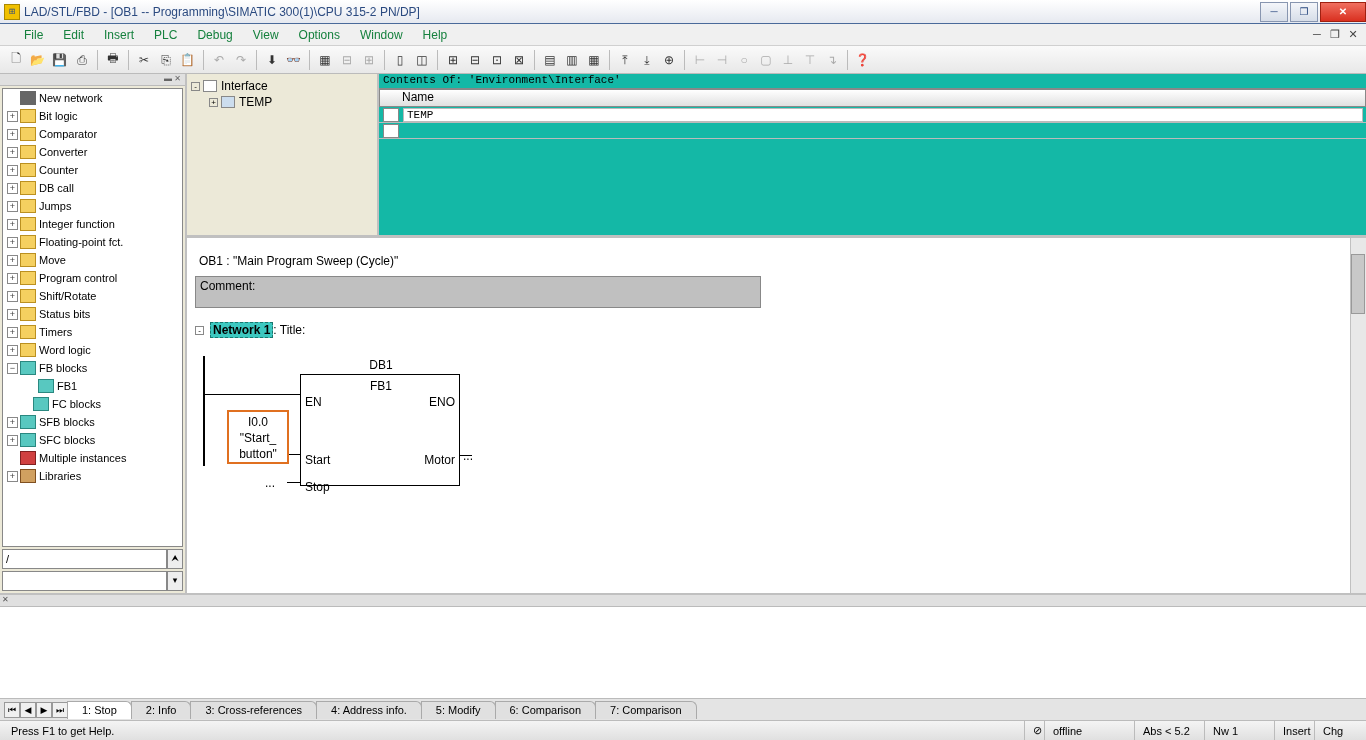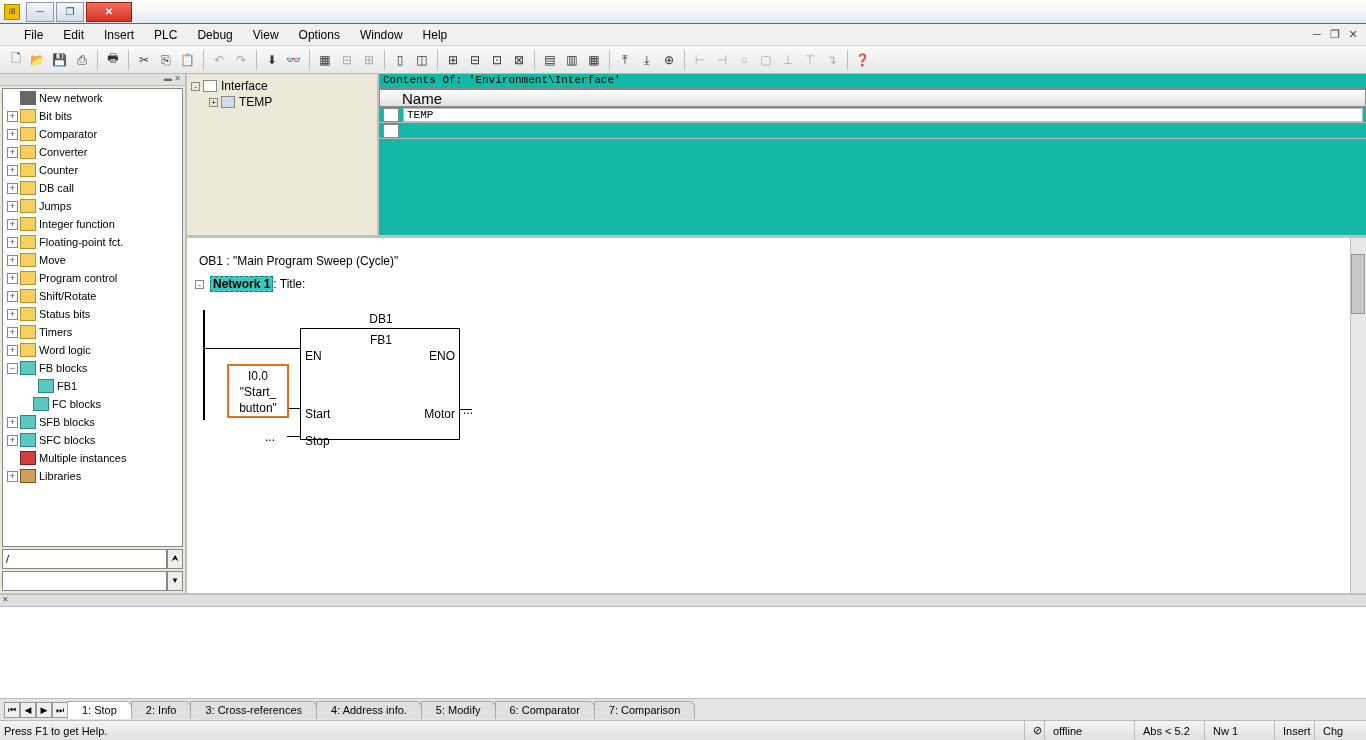--- a/index.html
+++ b/index.html
@@ -6,21 +6,21 @@
 body { background: #fff; overflow: hidden; font-size: 11px; width: 1366px; height: 740px; }
 
 .titlebar { height: 24px; background: linear-gradient(#fff, #e6e9f0); border-bottom: 1px solid #4a6a9a; display: flex; align-items: center; padding-left: 4px; color: #2b4a80; font-size: 12px; }
 .titlebar .icon { width: 16px; height: 16px; background: #f0c000; border: 1px solid #aa8800; margin-right: 4px; font-size: 8px; text-align: center; line-height: 14px; }
 .titlebar .title { flex: 1; }
 .titlebar .wbtns { display: flex; }
 .titlebar .wbtn { width: 28px; height: 20px; margin-left: 2px; border: 1px solid #8896b0; background: linear-gradient(#f4f6fa,#d6dde8); display: flex; align-items: center; justify-content: center; font-size: 10px; }
 .titlebar .wbtn.close { background: linear-gradient(#f07060,#d93020); color: #fff; border-color: #a02010; width: 46px; font-weight: bold; }
 
 .menubar { height: 22px; background: #f0f0f0; border-bottom: 1px solid #d0d0d0; display: flex; align-items: center; padding-left: 14px; }
-.menubar .menu { padding: 0 10px; font-size: 12px; color: #000000; cursor: default; }
+.menubar .menu { padding: 0 10px; font-size: 12px; color: #15803d; cursor: default; }
 .menubar .wctrl { margin-left: auto; display: flex; padding-right: 4px; }
 .menubar .wctrl span { width: 18px; text-align: center; font-size: 11px; color: #444; }
 
 .toolbar { height: 28px; background: linear-gradient(#fafafa,#e8e8e8); border-bottom: 1px solid #bbb; display: flex; align-items: center; padding-left: 6px; gap: 2px; }
 .toolbar .tb { width: 20px; height: 20px; display: flex; align-items: center; justify-content: center; font-size: 12px; color: #333; border: 1px solid transparent; }
 .toolbar .sep { width: 1px; height: 20px; background: #bbb; margin: 0 3px; }
 .toolbar .tb.dim { color: #aaa; }
 
 .main { display: flex; flex-direction: column; height: calc(100% - 24px - 22px - 28px - 20px); }
 .upper { display: flex; height: 530px; }
@@ -49,21 +49,21 @@
 .sidebar .tabs .tab .ticon { width: 12px; height: 12px; border: 1px solid #888; background: #ddd; }
 
 .rpane { flex: 1; display: flex; flex-direction: column; }
 .interface-row { height: 164px; display: flex; border-bottom: 3px solid #c0c0c0; background: #ece9d8; }
 .interface-tree { width: 192px; border-right: 2px solid #c0c0c0; background: #ece9d8; padding: 4px; font-family: "Courier New", monospace; font-size: 12px; }
 .interface-tree .ir { display: flex; align-items: center; height: 16px; }
 .interface-tree .ir .exp { width: 9px; height: 9px; border: 1px solid #888; margin: 0 3px 0 0; font-size: 8px; line-height: 7px; text-align: center; }
 .interface-tree .ir .icn { width: 14px; height: 12px; border: 1px solid #888; background: #fff; margin-right: 4px; }
 .envtable { flex: 1; background: #14b8a6; display: flex; flex-direction: column; }
 .envtable .hdr { height: 15px; border-bottom: 1px solid #888; padding-left: 4px; font-family: "Courier New", monospace; font-size: 11px; }
-.envtable .cols { height: 18px; border: 1px solid #888; background: linear-gradient(#fff,#e0e0e0); padding-left: 22px; font-size: 15px; }
+.envtable .cols { height: 18px; border: 1px solid #888; background: linear-gradient(#fff,#e0e0e0); padding-left: 22px; font-size: 12px; }
 .envtable .datarow { height: 16px; display: flex; align-items: center; border-bottom: 1px solid #bbb; }
 .envtable .datarow .ric { width: 16px; height: 14px; border: 1px solid #888; background: #fff; margin: 0 4px; }
 .envtable .datarow .rtxt { font-family: "Courier New", monospace; font-size: 11px; background: #fff; border: 1px solid #bbb; flex: 1; padding-left: 3px; margin-right: 3px; }
 
 .editor { flex: 1; background: #fff; position: relative; overflow: auto; font-family: "Courier New", monospace; font-size: 12px; }
 .editor-inner { padding: 16px 8px; }
 .ob-title { margin-left: 4px; margin-bottom: 8px; }
 .comment-box { width: 566px; height: 32px; background: #c0c0c0; border: 1px solid #888; padding: 2px 4px; margin-bottom: 14px; }
 .network-line { display: flex; align-items: center; margin-bottom: 18px; }
 .network-line .exp { width: 9px; height: 9px; border: 1px solid #888; margin-right: 6px; font-size: 8px; line-height: 7px; text-align: center; }
@@ -93,32 +93,33 @@
 .output .xbar { height: 12px; background: #e0e0e0; font-size: 8px; padding-left: 2px; color: #555; border-bottom: 1px solid #bbb; }
 .output .body { flex: 1; position: relative; }
 .output .tabbar { height: 22px; background: #e4e4e4; display: flex; align-items: center; border-top: 1px solid #bbb; padding-left: 4px; }
 .output .tabbar .navg { display: flex; }
 .output .tabbar .navg span { width: 16px; height: 16px; border: 1px solid #999; background: #f0f0f0; text-align: center; font-size: 9px; line-height: 14px; }
 .output .tabbar .ot { padding: 0 14px; border: 1px solid #aaa; border-bottom: none; background: #fff; font-size: 11px; height: 18px; display: flex; align-items: center; border-radius: 0 6px 0 0; margin-left: -1px; }
 .output .tabbar .ot.back { background: #e0e0e0; }
 
 .statusbar { height: 20px; background: linear-gradient(#f4f4f4,#e0e0e0); border-top: 1px solid #bbb; display: flex; align-items: center; font-size: 11px; }
 .statusbar .cell { border-left: 1px solid #bbb; padding: 0 8px; height: 100%; display: flex; align-items: center; }
-.statusbar .msg { flex: 1; padding-left: 4px; }
+.statusbar .msg { flex: 1; padding-left: 11px; }
 
 ::-webkit-scrollbar { width: 16px; height: 16px; }
 ::-webkit-scrollbar-track { background: #e8e8e8; }
 ::-webkit-scrollbar-thumb { background: #c8c8c8; border: 1px solid #999; }
 ::-webkit-scrollbar-button { background: #d8d8d8; border: 1px solid #999; height: 16px; width: 16px; }
 </style>
 </head>
 <body>
 
 <div class="titlebar">
   <span class="icon">⊞</span>
+  <span class="title">LAD/STL/FBD  - [OB1 -- Programming\SIMATIC 300(1)\CPU 315-2 PN/DP]</span>
   <div class="wbtns">
     <div class="wbtn">─</div>
     <div class="wbtn">❐</div>
     <div class="wbtn close">✕</div>
   </div>
 </div>
 
 <div class="menubar">
   <span class="menu">File</span>
   <span class="menu">Edit</span>
@@ -191,21 +192,21 @@
     <div class="closer">▬ ✕</div>
     <div class="treepane" id="treepane">
           <div class="treerow" style="padding-left: 2px;">
             <span class="noexp"></span>
             <span class="ic new"></span>
             <span class="lbl">New network</span>
           </div>
           <div class="treerow" style="padding-left: 2px;">
             <span class="exp">+</span>
             <span class="ic yellow"></span>
-            <span class="lbl">Bit bits</span>
+            <span class="lbl">Bit logic</span>
           </div>
           <div class="treerow" style="padding-left: 2px;">
             <span class="exp">+</span>
             <span class="ic yellow"></span>
             <span class="lbl">Comparator</span>
           </div>
           <div class="treerow" style="padding-left: 2px;">
             <span class="exp">+</span>
             <span class="ic yellow"></span>
             <span class="lbl">Converter</span>
@@ -337,20 +338,21 @@
             </div>
       </div>
     </div>
 
     <div class="editor">
       <div class="scrollv">
             <div class="thumb"></div>
           </div>
       <div class="editor-inner">
         <div class="ob-title">OB1 :  "Main Program Sweep (Cycle)"</div>
+        <div class="comment-box"><span>Comment:</span></div>
         <div class="network-line">
           <span class="exp">-</span>
           <span class="network-badge">Network 1</span>
           <span>: Title:</span>
         </div>
         <div class="diagram">
           <div class="bus"></div>
           <div class="hline1"></div>
           <div class="blk">
             <div class="db">DB1</div>
@@ -385,21 +387,21 @@
        <span>⏮</span>
        <span>◀</span>
        <span>▶</span>
        <span>⏭</span>
      </div>
      <div class="ot">1: Stop</div>
      <div class="ot back">2: Info</div>
      <div class="ot back">3: Cross-references</div>
      <div class="ot back">4: Address info.</div>
      <div class="ot back">5: Modify</div>
-     <div class="ot back">6: Comparator</div>
+     <div class="ot back">6: Comparison</div>
      <div class="ot back">7: Comparison</div>
    </div>
  </div>
 </div>
 
 <div class="statusbar">
   <div class="msg">Press F1 to get Help.</div>
   <div class="cell" style="width:20px">⊘</div>
   <div class="cell" style="width:90px">offline</div>
   <div class="cell" style="width:70px">Abs &lt; 5.2</div>

